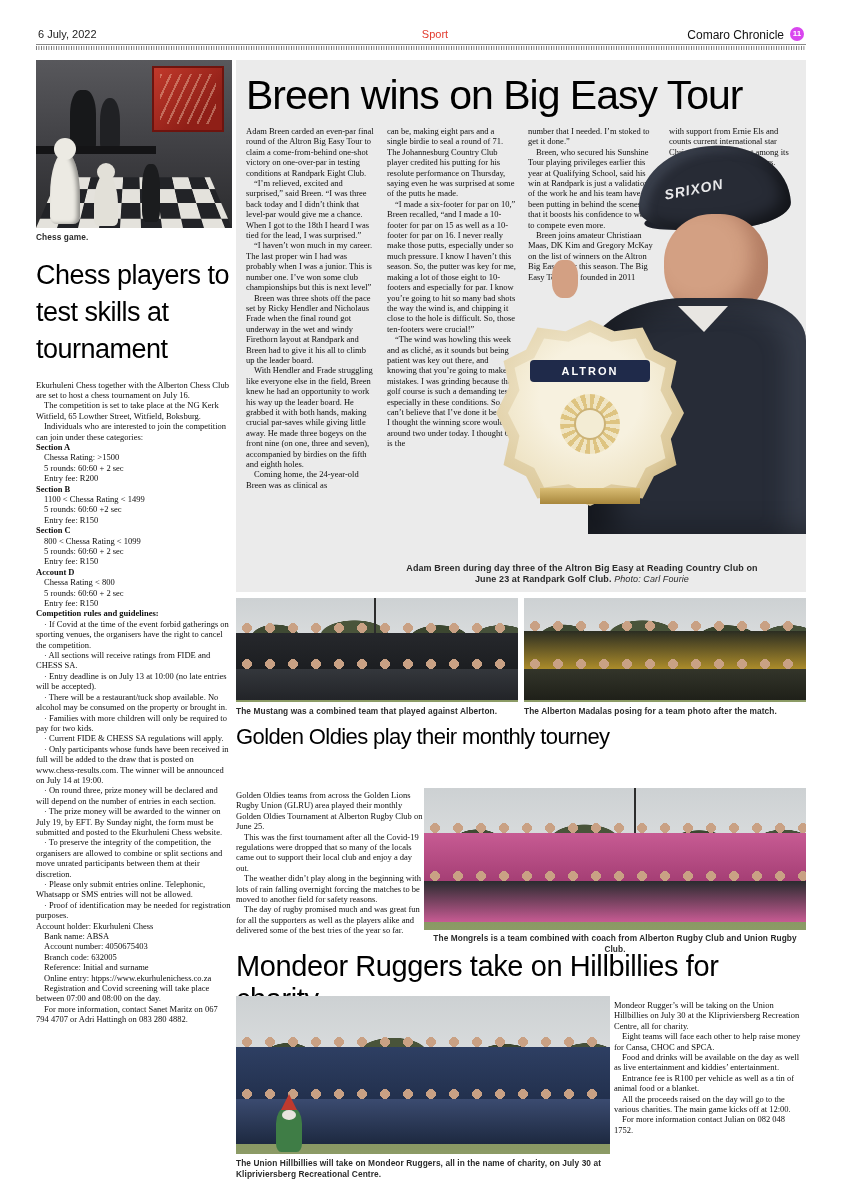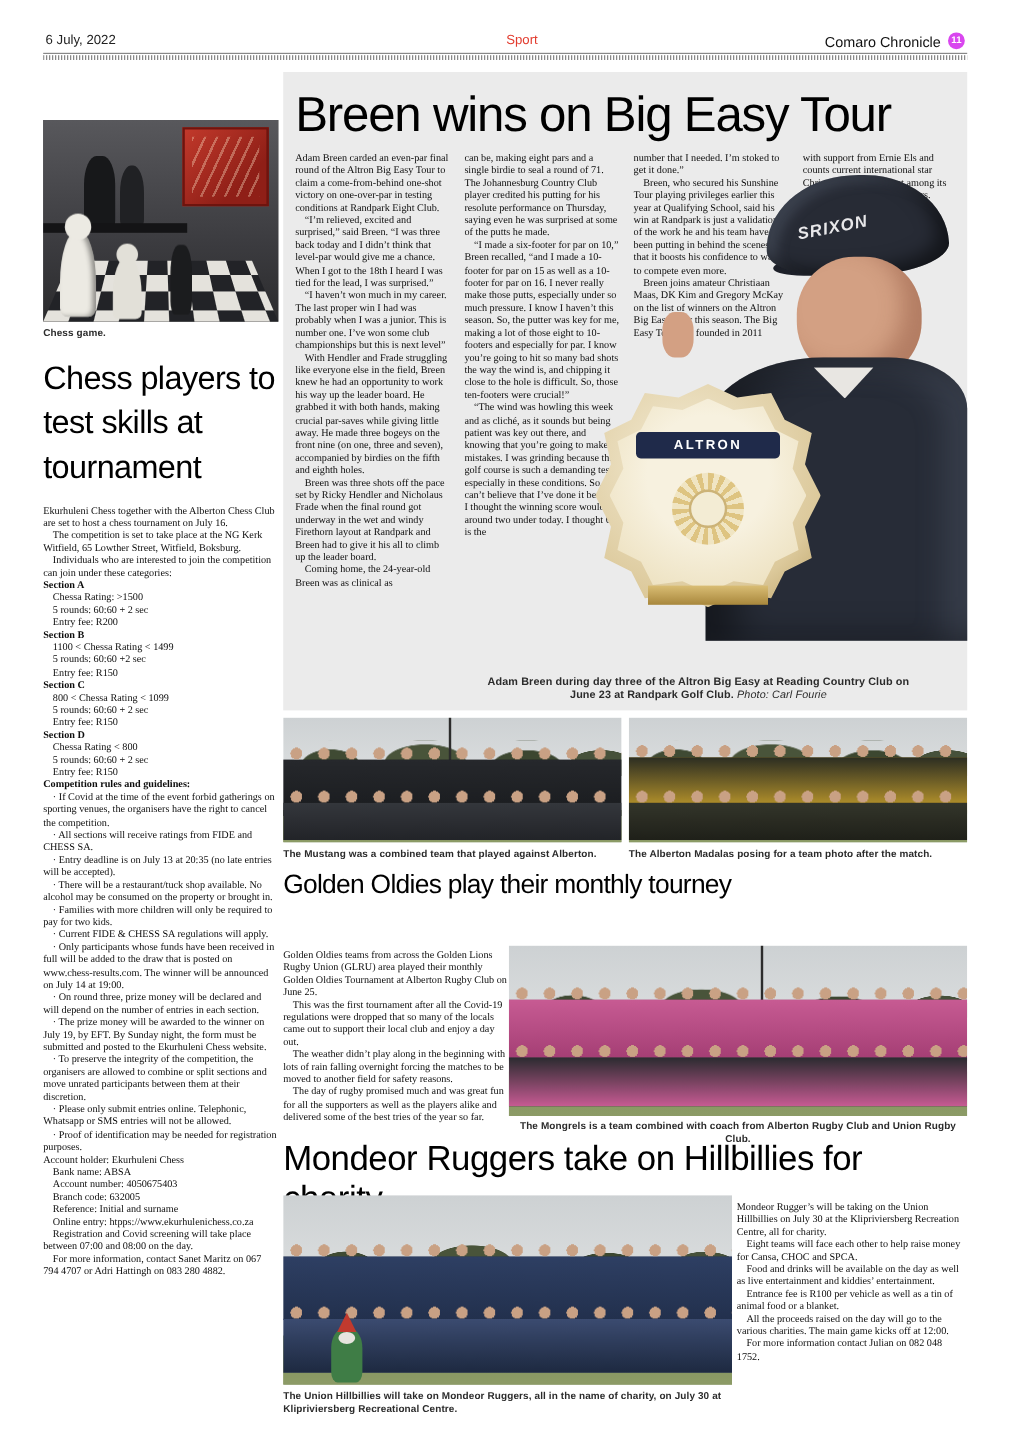--- a/index.html
+++ b/index.html
@@ -20,21 +20,21 @@
 
   
   .serif { font-family:"Liberation Serif", serif; font-size:8.5px; line-height:10.4px; color:#0d0d0d; }
   .serif p { margin:0; }
   .serif p.ind { text-indent:8px; }
   .serif p.bold { font-weight:bold; }
   .caption { font-size:8.3px; font-weight:bold; color:#2b2b2b; line-height:10.5px; letter-spacing:.1px; }
   .headline { font-family:"Liberation Sans", sans-serif; color:#000000; font-weight:500; letter-spacing:-.5px; }
 
   
-  .chess-col { position:absolute; left:36px; top:60px; width:196px;margin-top:40px; }
+  .chess-col { position:absolute; left:36px; top:60px; width:196px; }
   .chess-photo { position:relative; width:196px; height:168px; overflow:hidden; background:#3a3a3c; }
   .cp-wall { position:absolute; inset:0; background:linear-gradient(#58585c,#3c3c40 60%,#2b2b2d); }
   .cp-art { position:absolute; right:8px; top:6px; width:72px; height:66px;
             background:linear-gradient(135deg,#c33a2c,#8f1f17 70%);
             box-shadow:inset 0 0 0 2px #6e140e; }
   .cp-art:before { content:""; position:absolute; inset:8px;
             background:repeating-linear-gradient(115deg,rgba(255,230,200,.35) 0 2px,transparent 2px 9px); }
   .cp-fig1 { position:absolute; left:34px; top:30px; width:26px; height:60px; background:#17181a; border-radius:40% 40% 10% 10%; }
   .cp-fig2 { position:absolute; left:64px; top:38px; width:20px; height:50px; background:#202124; border-radius:45% 45% 10% 10%; }
   .cp-table { position:absolute; left:0; top:86px; width:120px; height:8px; background:#141416; }
@@ -168,28 +168,28 @@
         <p class="par ind">5 rounds: 60:60 + 2 sec</p>
         <p class="par ind">Entry fee: R200</p>
         <p class="par bold">Section B</p>
         <p class="par ind">1100 &lt; Chessa Rating &lt; 1499</p>
         <p class="par ind">5 rounds: 60:60 +2 sec</p>
         <p class="par ind">Entry fee: R150</p>
         <p class="par bold">Section C</p>
         <p class="par ind">800 &lt; Chessa Rating &lt; 1099</p>
         <p class="par ind">5 rounds: 60:60 + 2 sec</p>
         <p class="par ind">Entry fee: R150</p>
-        <p class="par bold">Section D</p>
+        <p class="par bold">Account D</p>
         <p class="par ind">Chessa Rating &lt; 800</p>
         <p class="par ind">5 rounds: 60:60 + 2 sec</p>
         <p class="par ind">Entry fee: R150</p>
         <p class="par bold">Competition rules and guidelines:</p>
         <p class="par ind">· If Covid at the time of the event forbid gatherings on sporting venues, the organisers have the right to cancel the competition.</p>
         <p class="par ind">· All sections will receive ratings from FIDE and CHESS SA.</p>
-        <p class="par ind">· Entry deadline is on July 13 at 20:35 (no late entries will be accepted).</p>
+        <p class="par ind">· Entry deadline is on July 13 at 10:00 (no late entries will be accepted).</p>
         <p class="par ind">· There will be a restaurant/tuck shop available. No alcohol may be consumed on the property or brought in.</p>
         <p class="par ind">· Families with more children will only be required to pay for two kids.</p>
         <p class="par ind">· Current FIDE &amp; CHESS SA regulations will apply.</p>
         <p class="par ind">· Only participants whose funds have been received in full will be added to the draw that is posted on www.chess-results.com. The winner will be announced on July 14 at 19:00.</p>
         <p class="par ind">· On round three, prize money will be declared and will depend on the number of entries in each section.</p>
         <p class="par ind">· The prize money will be awarded to the winner on July 19, by EFT. By Sunday night, the form must be submitted and posted to the Ekurhuleni Chess website.</p>
         <p class="par ind">· To preserve the integrity of the competition, the organisers are allowed to combine or split sections and move unrated participants between them at their discretion.</p>
         <p class="par ind">· Please only submit entries online. Telephonic, Whatsapp or SMS entries will not be allowed.</p>
         <p class="par ind">· Proof of identification may be needed for registration purposes.</p>
         <p class="par">Account holder: Ekurhuleni Chess</p>
@@ -203,22 +203,22 @@
       </div>
   </div>
 
   <div class="breen">
     <h1 class="headline breen-head">Breen wins on Big Easy Tour</h1>
     <div class="breen-cols">
       <div class="serif bcol">
           <p>Adam Breen carded an even-par final round of the Altron Big Easy Tour to claim a come-from-behind one-shot victory on one-over-par in testing conditions at Randpark Eight Club.</p>
           <p class="ind">“I’m relieved, excited and surprised,” said Breen. “I was three back today and I didn’t think that level-par would give me a chance. When I got to the 18th I heard I was tied for the lead, I was surprised.”</p>
           <p class="ind">“I haven’t won much in my career. The last proper win I had was probably when I was a junior. This is number one. I’ve won some club championships but this is next level”</p>
+          <p class="ind">Breen was three shots off the pace set by Ricky Hendler and Nicholaus Frade when the final round got underway in the wet and windy Firethorn layout at Randpark and Breen had to give it his all to climb up the leader board.</p>
           <p class="ind">With Hendler and Frade struggling like everyone else in the field, Breen knew he had an opportunity to work his way up the leader board. He grabbed it with both hands, making crucial par-saves while giving little away. He made three bogeys on the front nine (on one, three and seven), accompanied by birdies on the fifth and eighth holes.</p>
-          <p class="ind">Breen was three shots off the pace set by Ricky Hendler and Nicholaus Frade when the final round got underway in the wet and windy Firethorn layout at Randpark and Breen had to give it his all to climb up the leader board.</p>
           <p class="ind">Coming home, the 24-year-old Breen was as clinical as</p>
         </div>
       <div class="serif bcol">
           <p>can be, making eight pars and a single birdie to seal a round of 71. The Johannesburg Country Club player credited his putting for his resolute performance on Thursday, saying even he was surprised at some of the putts he made.</p>
           <p class="ind">“I made a six-footer for par on 10,” Breen recalled, “and I made a 10-footer for par on 15 as well as a 10-footer for par on 16. I never really make those putts, especially under so much pressure. I know I haven’t this season. So, the putter was key for me, making a lot of those eight to 10-footers and especially for par. I know you’re going to hit so many bad shots the way the wind is, and chipping it close to the hole is difficult. So, those ten-footers were crucial!”</p>
           <p class="ind">“The wind was howling this week and as cliché, as it sounds but being patient was key out there, and knowing that you’re going to make mistakes. I was grinding because the golf course is such a demanding test, especially in these conditions. So, I can’t believe that I’ve done it because I thought the winning score would be around two under today. I thought 68 is the</p>
         </div>
       <div class="serif bcol bcol3">
           <p>number that I needed. I’m stoked to get it done.”</p>
           <p class="ind">Breen, who secured his Sunshine Tour playing privileges earlier this year at Qualifying School, said his win at Randpark is just a validation of the work he and his team have been putting in behind the scenes and that it boosts his confidence to want to compete even more.</p>

